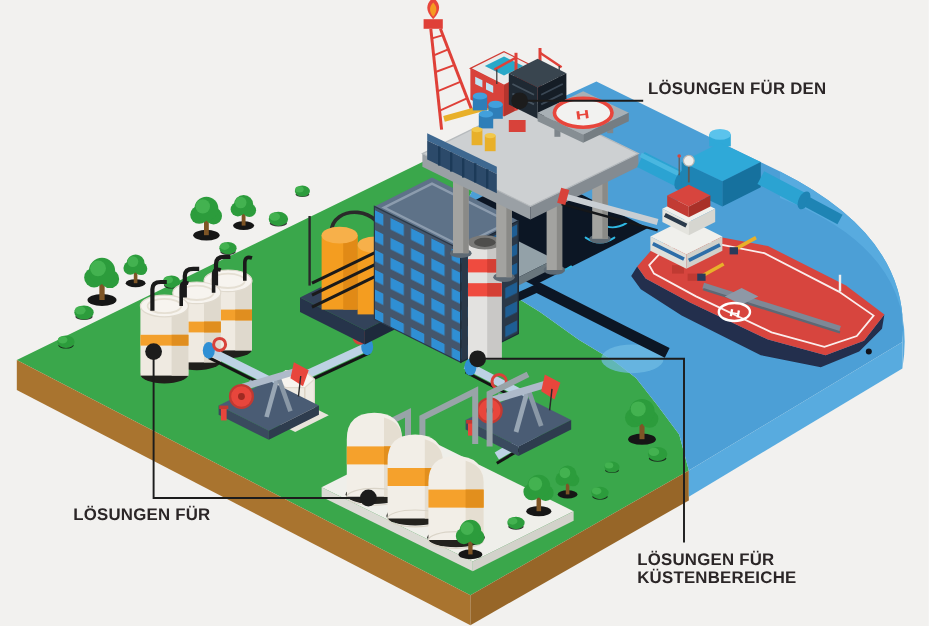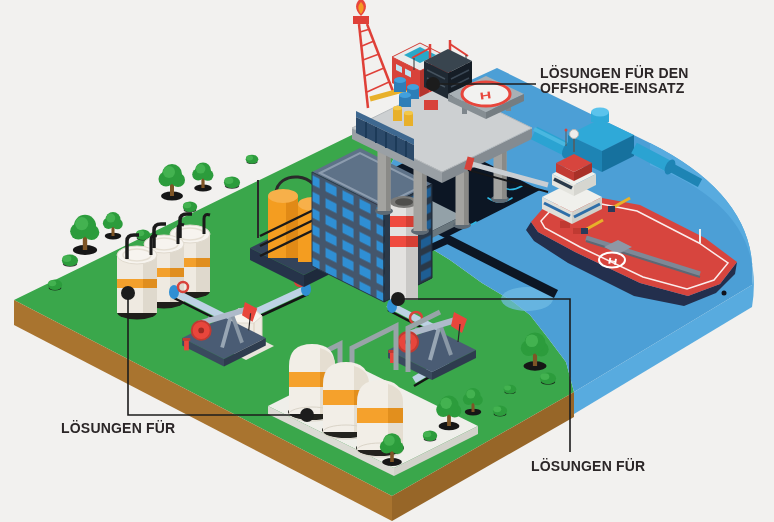--- a/index.html
+++ b/index.html
@@ -384,21 +384,21 @@
     <path class="callout-line" d="M398,299 H570 V452"></path>
     <circle class="callout-dot" cx="433" cy="84" r="7"></circle>
     <circle class="callout-dot" cx="128" cy="293" r="7"></circle>
     <circle class="callout-dot" cx="307" cy="415" r="7"></circle>
     <circle class="callout-dot" cx="398" cy="299" r="7"></circle>
   </g>
 </svg>
 
 <div class="label" style="left:540px;top:66px;">
   <div>LÖSUNGEN FÜR DEN</div>
-  <div>OFFSHORE-EINSATZ</div>
 </div>
 <div class="label" style="left:61px;top:421px;">
   <div>LÖSUNGEN FÜR</div>
 </div>
 <div class="label" style="left:531px;top:459px;">
   <div>LÖSUNGEN FÜR</div>
+  <div>KÜSTENBEREICHE</div>
 </div>
 </div>
 
 </body></html>

